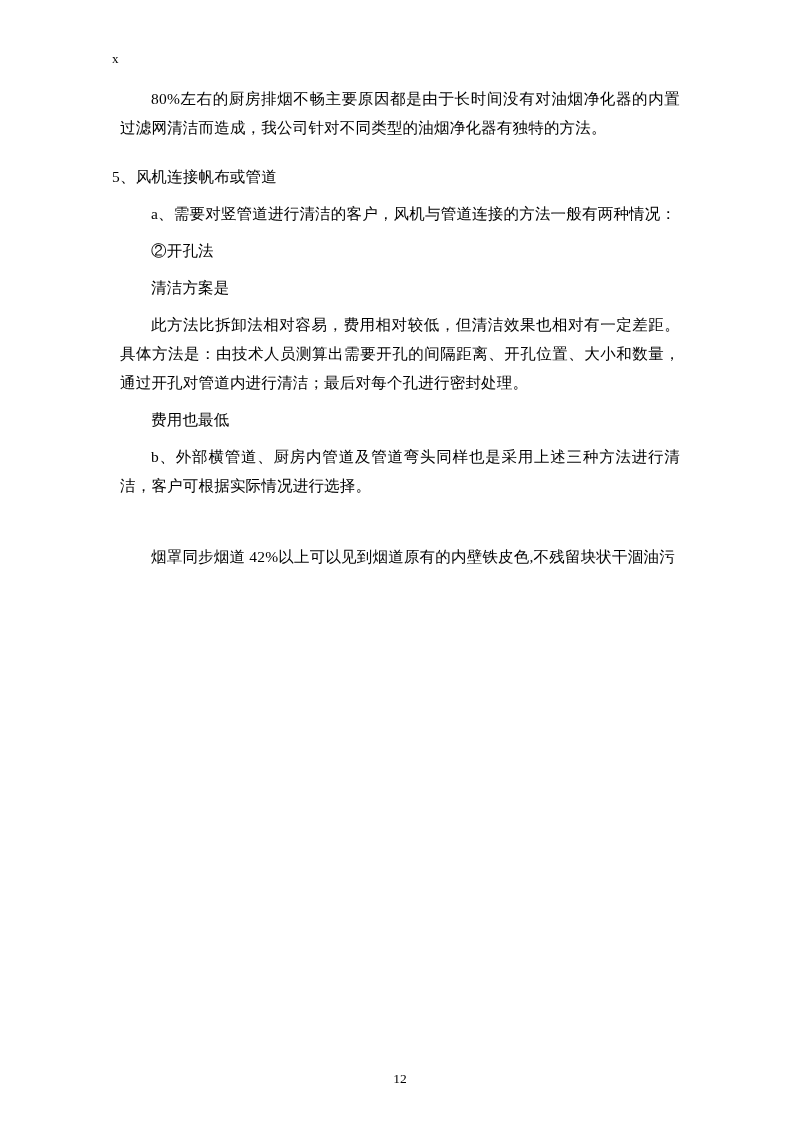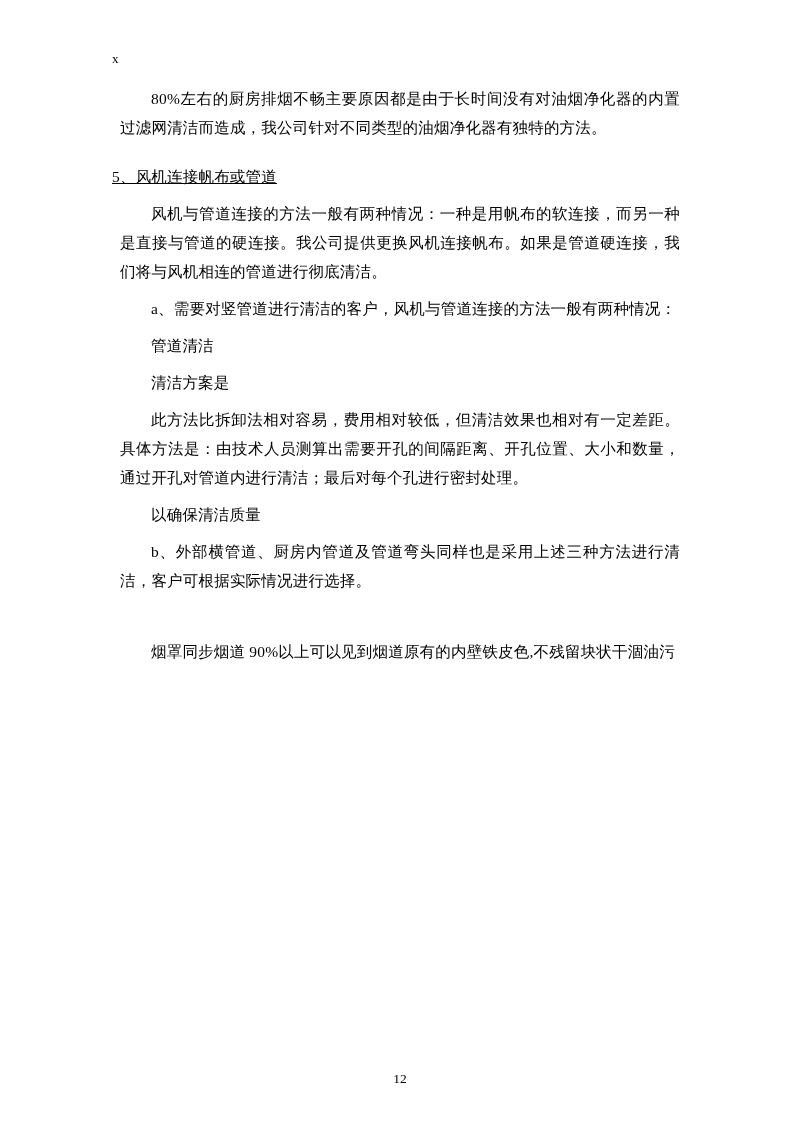--- a/index.html
+++ b/index.html
@@ -37,21 +37,20 @@
     letter-spacing: 0.2px;
   }
   .indent {
     text-indent: 2em;
   }
   .heading-num {
     font-size: 15.5px;
     line-height: 29px;
     margin: 0;
     text-indent: 0;
-    text-decoration: underline;
   }
   .gap-sm { height: 12px; }
   .section-title {
     text-align: center;
     font-size: 19px;
     line-height: 30px;
     font-weight: bold;
     margin: 34px 0 0 0;
     letter-spacing: 1px;
   }
@@ -72,37 +71,36 @@
 <div class="page">
 
   <div class="marker">x</div>
 
   <p class="indent">80%左右的厨房排烟不畅主要原因都是由于长时间没有对油烟净化器的内置过滤网清洁而造成，我公司针对不同类型的油烟净化器有独特的方法。</p>
 
   <div class="gap-sm"></div>
 
   <p class="heading-num">5、风机连接帆布或管道</p>
 
-  <p class="indent">风机与管道连接的方法一般有两种情况：一种是用帆布的软连接，而另一种是直接与管道的硬连接。我公司提供更换风机连接帆布。如果是管道硬连接，我们将与风机相连的管道进行彻底清洁。</p>
 
 
   <p class="indent">a、需要对竖管道进行清洁的客户，风机与管道连接的方法一般有两种情况：</p>
 
-  <p class="indent">管道清洁</p>
+  <p class="indent">②开孔法</p>
 
 
   <p class="indent">清洁方案是</p>
 
   <p class="indent">此方法比拆卸法相对容易，费用相对较低，但清洁效果也相对有一定差距。具体方法是：由技术人员测算出需要开孔的间隔距离、开孔位置、大小和数量，通过开孔对管道内进行清洁；最后对每个孔进行密封处理。</p>
 
-  <p class="indent">以确保清洁质量</p>
+  <p class="indent">费用也最低</p>
 
 
   <p class="indent">b、外部横管道、厨房内管道及管道弯头同样也是采用上述三种方法进行清洁，客户可根据实际情况进行选择。</p>
 
 
   <div class="after-title-gap"></div>
 
-  <p class="indent">烟罩同步烟道 90%以上可以见到烟道原有的内壁铁皮色,不残留块状干涸油污</p>
+  <p class="indent">烟罩同步烟道 42%以上可以见到烟道原有的内壁铁皮色,不残留块状干涸油污</p>
 
   <div class="page-number">12</div>
 
 </div>
 
 </body></html>

